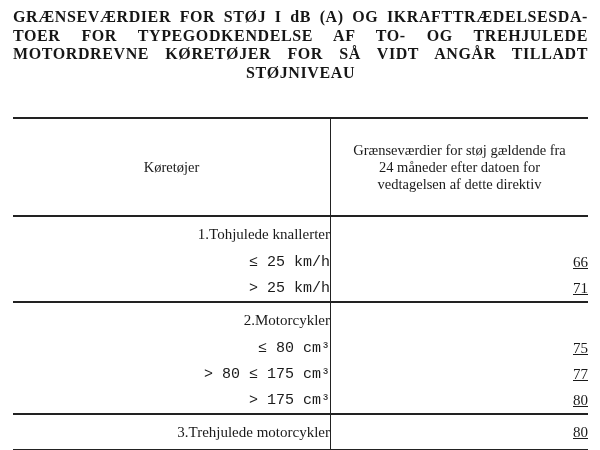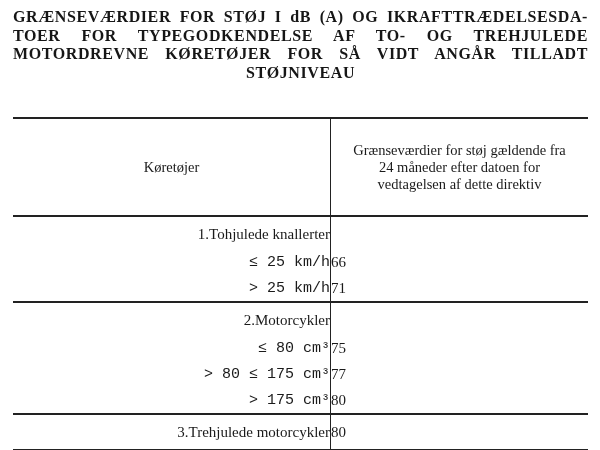--- a/index.html
+++ b/index.html
@@ -52,21 +52,21 @@
     text-align: center;
     padding: 16px 15px;
   }
   tbody.sec-divided { border-bottom: 2px solid #222; }
   td { padding: 0; height: 26px; vertical-align: middle; }
   tbody tr.sec-first td { height: 29px; padding-top: 3px; }
   tbody.last-sec td { height: 34px; margin-top: 46px; }
   td.lbl { text-align: right; }
   td.lbl .num { display: inline-block; width: 20px; }
   td.lbl.indent { padding-left: 20px; font-family: Liberation Mono, monospace; }
-  td.val { text-align: left; }
+  td.val { text-align: right; text-decoration: underline; }
 </style>
 </head>
 <body>
 
 <div class="page">
 
   <h1 class="doc-title">
     <span class="tline just">GRÆNSEVÆRDIER FOR STØJ I dB (A) OG IKRAFTTRÆDELSESDA-</span>
     <span class="tline just">TOER FOR TYPEGODKENDELSE AF TO- OG TREHJULEDE</span>
     <span class="tline just">MOTORDREVNE KØRETØJER FOR SÅ VIDT ANGÅR TILLADT</span>

